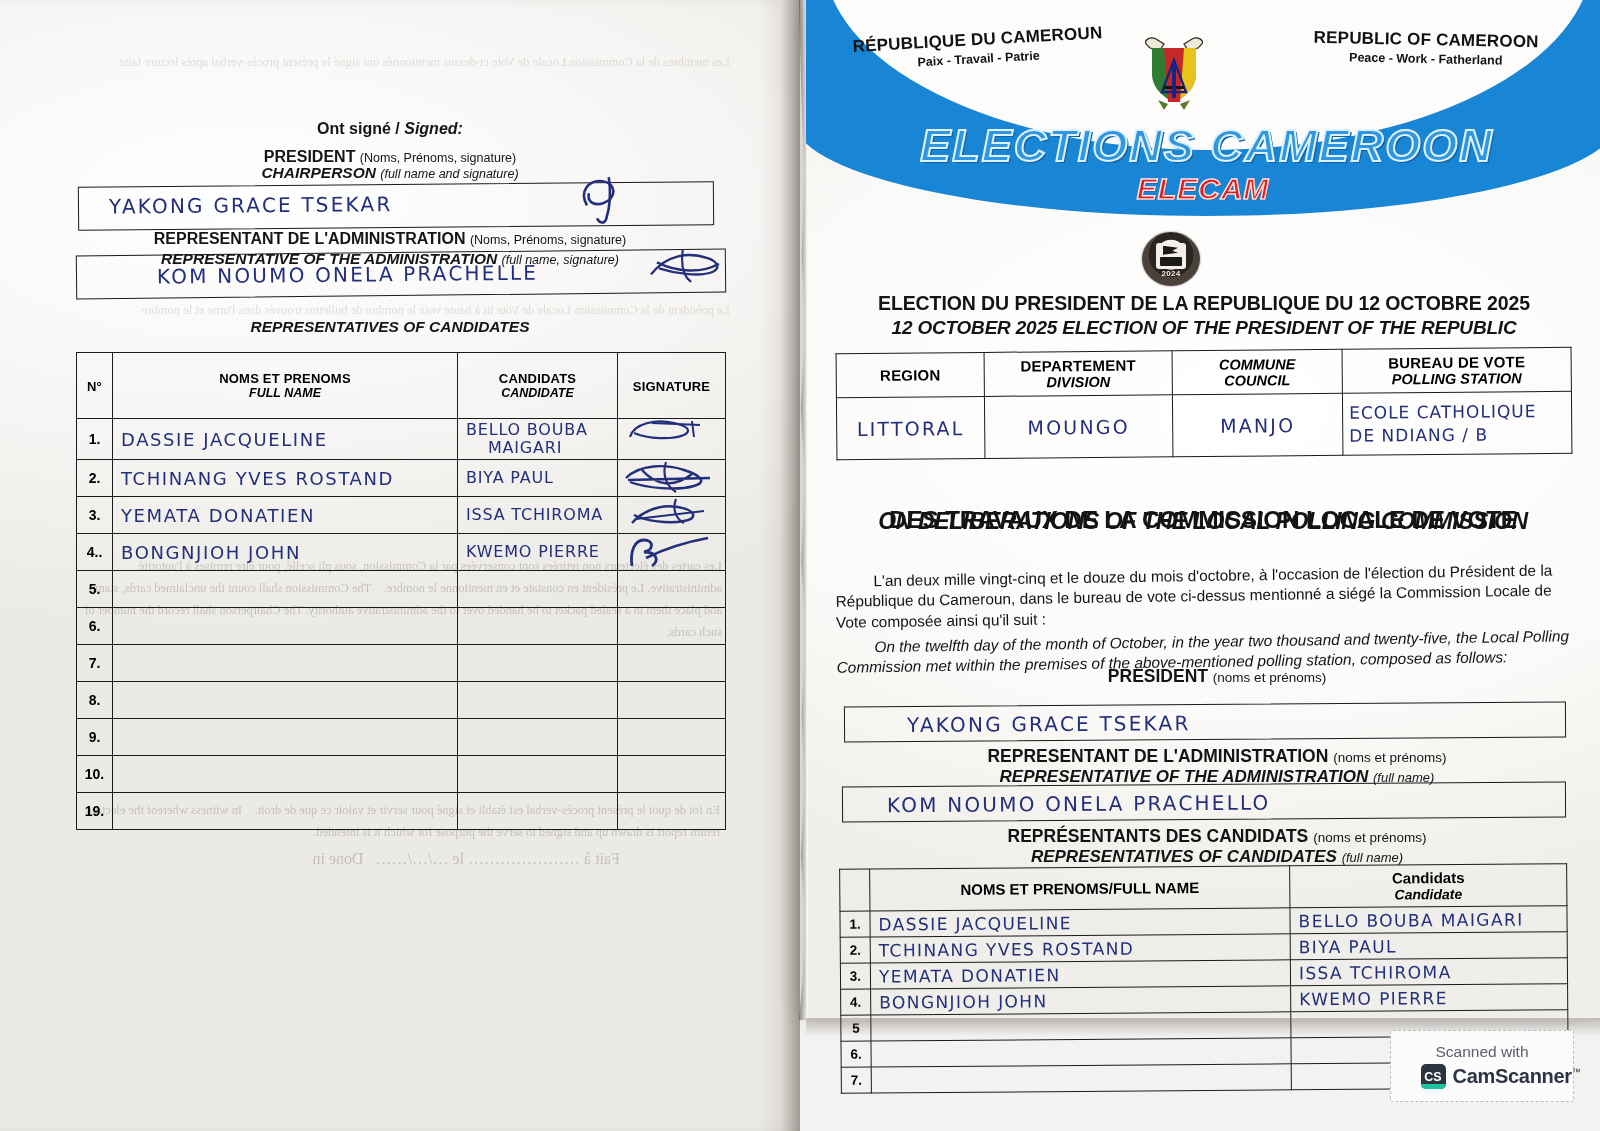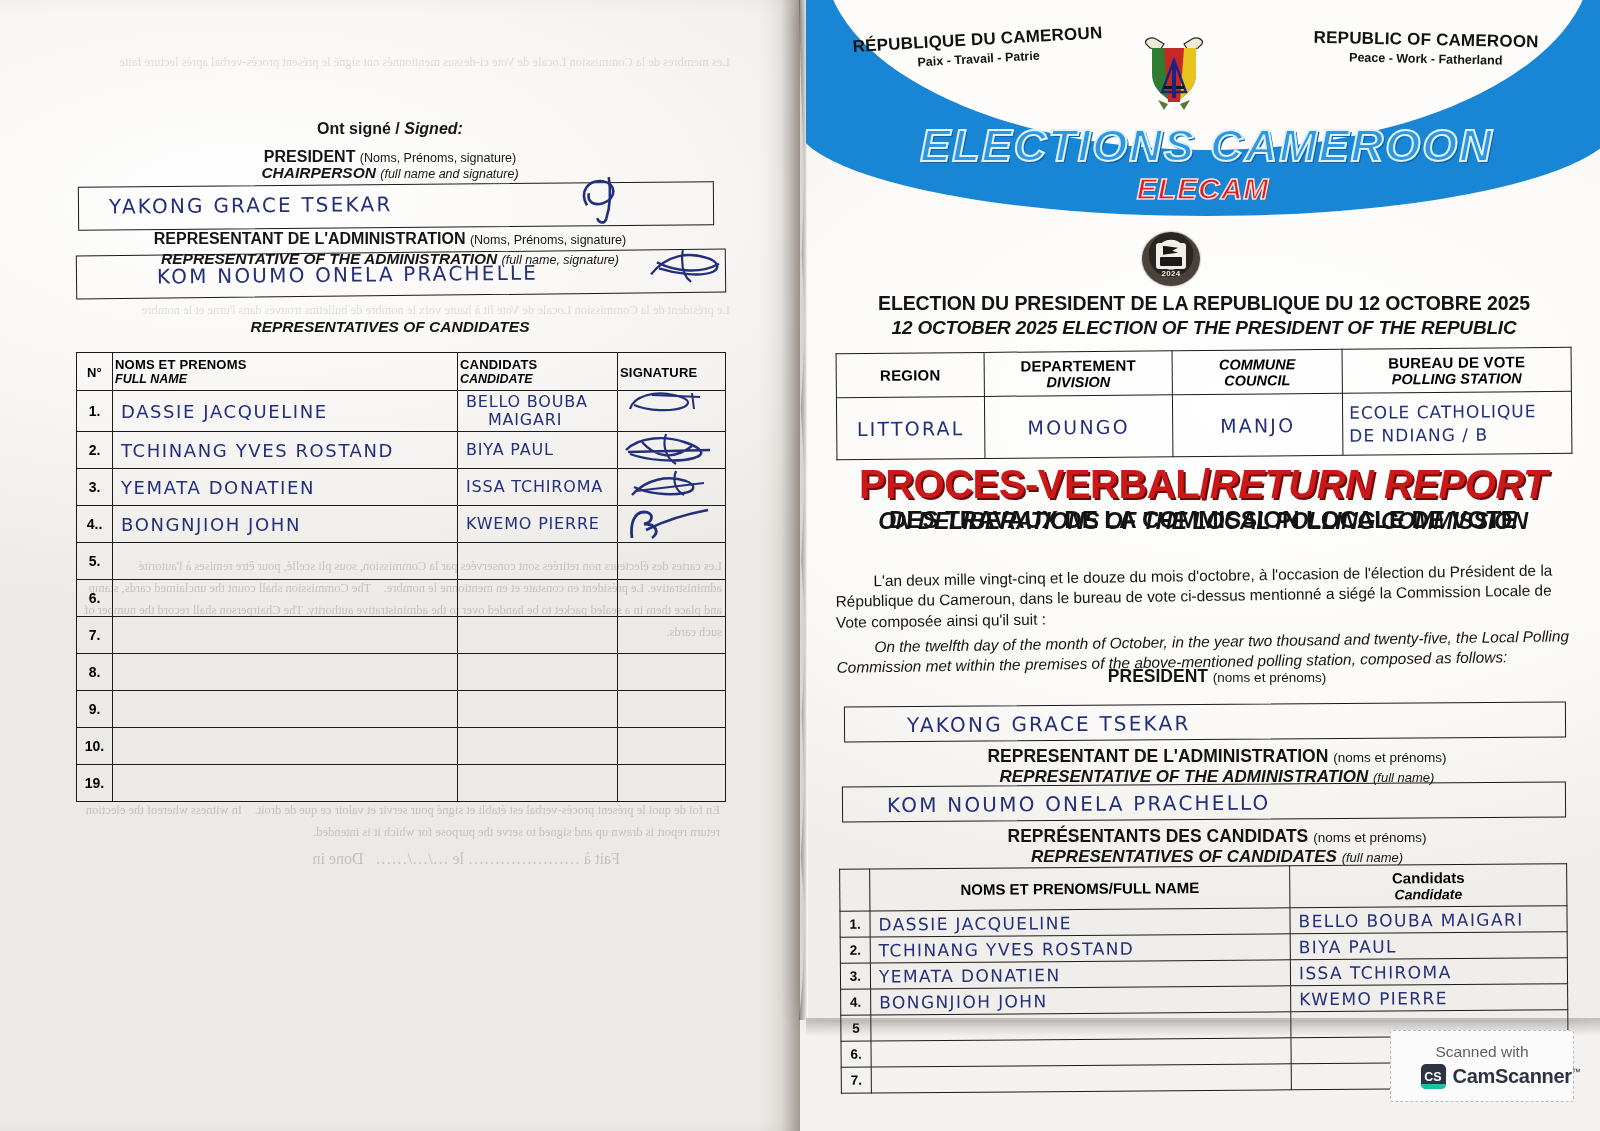--- a/index.html
+++ b/index.html
@@ -163,21 +163,21 @@
   .ls-note{ font-size:12.5px; font-weight:normal; }
   .ls-note-i{ font-size:12.5px; font-weight:normal; font-style:italic; }
 
   .sig-box{ position:absolute; border:1.6px solid #1b1b1b; height:44px; }
 
   table.left-tbl{
     position:absolute; left:76px; top:352px; width:650px;
     border-collapse:collapse;
   }
   table.left-tbl td{ border:1.7px solid #1b1b1b; }
-  .lt-h{ text-align:left; padding:4px 2px; vertical-align:middle; }
+  .lt-h{ text-align:center; padding:18px 2px; vertical-align:middle; }
   .lt-h .a{ font-size:13px; font-weight:bold; letter-spacing:.2px; }
   .lt-h .b{ font-size:12.5px; font-weight:bold; font-style:italic; }
   .lt-n{ width:36px; text-align:center; font-size:14px; font-weight:bold; padding:2px 4px; }
   .lt-c{ height:37px; padding:2px 8px; vertical-align:middle; }
   .lt-c .hand{ font-size:18px; letter-spacing:1.6px; }
   .lt-c2 .hand{ font-size:16px; letter-spacing:.8px; line-height:1.05; }
   .lt-sig{ width:108px; }
 
   
   .scrawl{ display:block; }
@@ -449,23 +449,20 @@
           <span class="hand" style="font-size:19px;">MANJO</span>
         </td>
         <td class="rt-cell" style="text-align:left; padding-left:6px; overflow:visible; white-space:nowrap;">
           <div class="hand" style="font-size:17px; letter-spacing:1px;">ECOLE CATHOLIQUE</div>
           <div class="hand" style="font-size:17px; letter-spacing:1px; margin-top:3px;">DE NDIANG / B</div>
         </td>
       </tr>
     </tbody>
   </table>
 
-  <div class="rp pv-title">
-    <span>PROCES-VERBAL/</span><i>RETURN REPORT</i>
-  </div>
   <div class="rp pv-l2">DES TRAVAUX DE LA COMMISSION LOCALE DE VOTE</div>
   <div class="rp pv-l3">ON DELIBERATIONS OF THE LOCAL POLLING COMMISSION</div>
 
   <div class="rp para">
     <p>L'an deux mille vingt-cinq et le douze du mois d'octobre, à l'occasion de l'élection du Président de la République du Cameroun, dans le bureau de vote ci-dessus mentionné a siégé la Commission Locale de Vote composée ainsi qu'il suit :</p>
     <p class="en">On the twelfth day of the month of October, in the year two thousand and twenty-five, the Local Polling Commission met within the premises of the above-mentioned polling station, composed as follows:</p>
   </div>
 
   <div class="rp role-head role-fr" style="top:666px;">
     <span>PRESIDENT</span>

